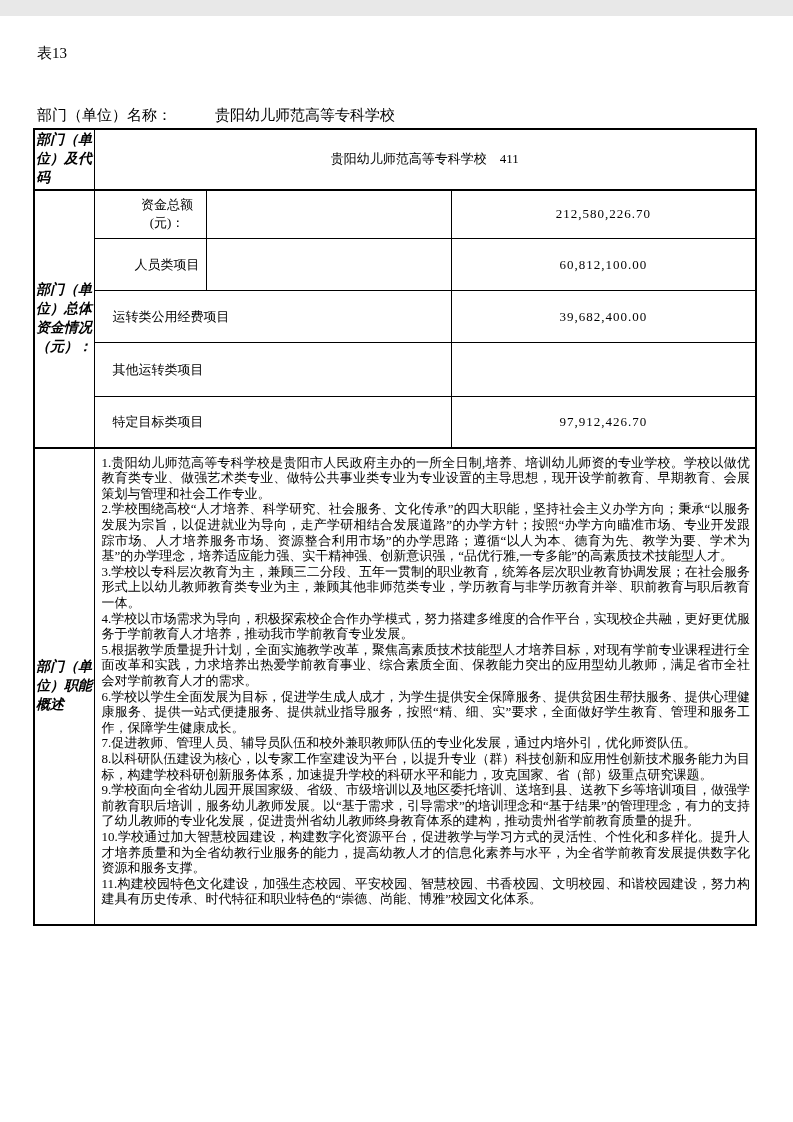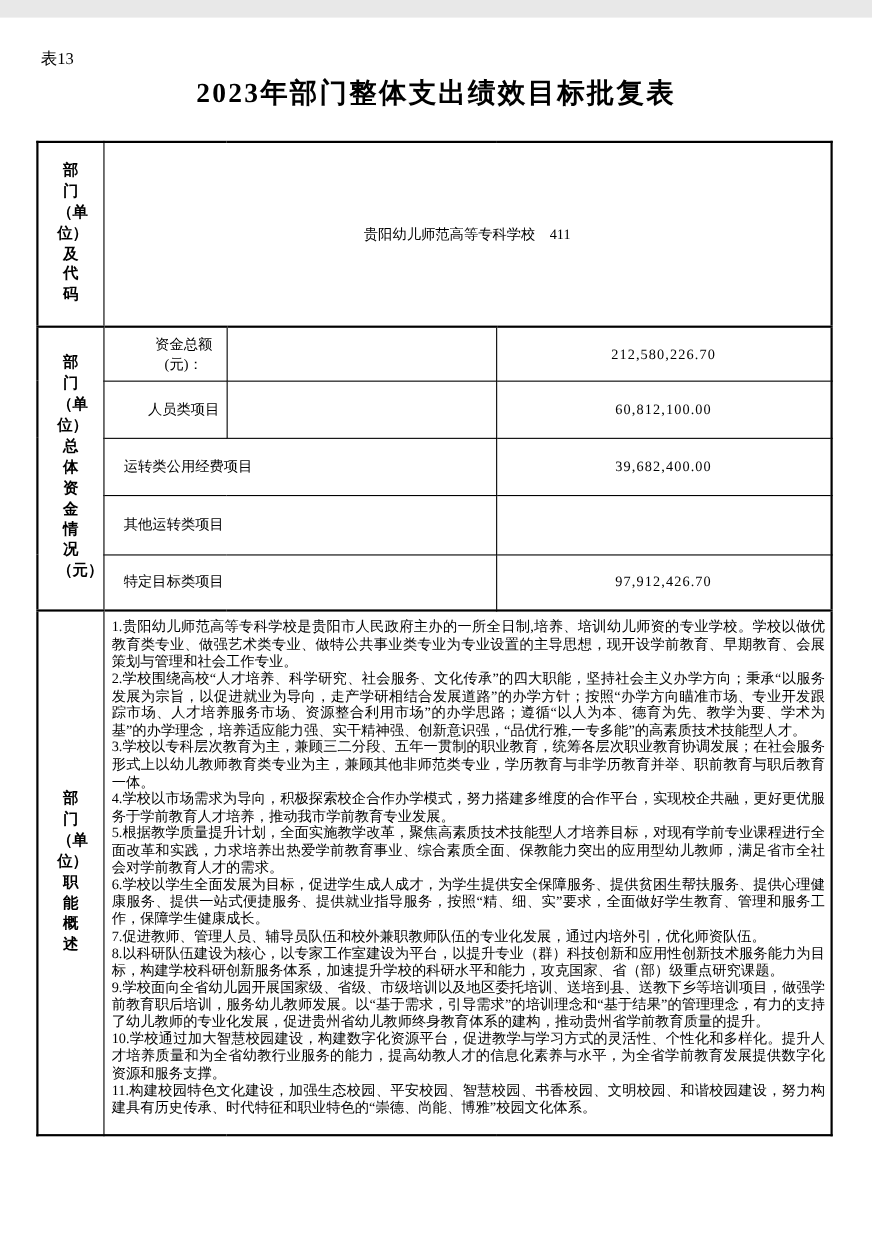--- a/index.html
+++ b/index.html
@@ -38,22 +38,22 @@
     border:1.5px solid #000;
     padding:2px;
     vertical-align:middle;
     overflow:hidden;
   }
   .sep-top td{border-top:2.5px solid #000;}
   td.hdr{
     font-weight:bold;
     font-size:14px;
     line-height:1.35;
-    text-align:center;
-    padding:17px;
+    padding:1px;
+    font-style:italic;
   }
   td.center{text-align:center;}
   td.sub{text-align:center;padding-left:36px;}
   td.sub-wide{text-align:left;padding-left:18px;}
   td.val{text-align:center;letter-spacing:1px;}
   td.overview{
     vertical-align:middle;
     padding:6px 5px 17px 7px;
   }
   .overview p{
@@ -63,22 +63,24 @@
     text-align:justify;
   }
 </style>
 </head>
 <body>
 
 <div class="page">
 
   <div class="table-tag">表13</div>
 
-  <div class="page-title">2023年部门整体支出绩效目标批复表</div>
 
+  <div class="dept-line">
+    <span class="dept-label">部门（单位）名称：</span><span class="dept-value">贵阳幼儿师范高等专科学校</span>
+  </div>
 
   <table class="main-table">
     <colgroup>
       <col style="width:60px">
       <col style="width:112px">
       <col style="width:245px">
       <col>
     </colgroup>
     <tbody>
       <tr style="height:50px">

